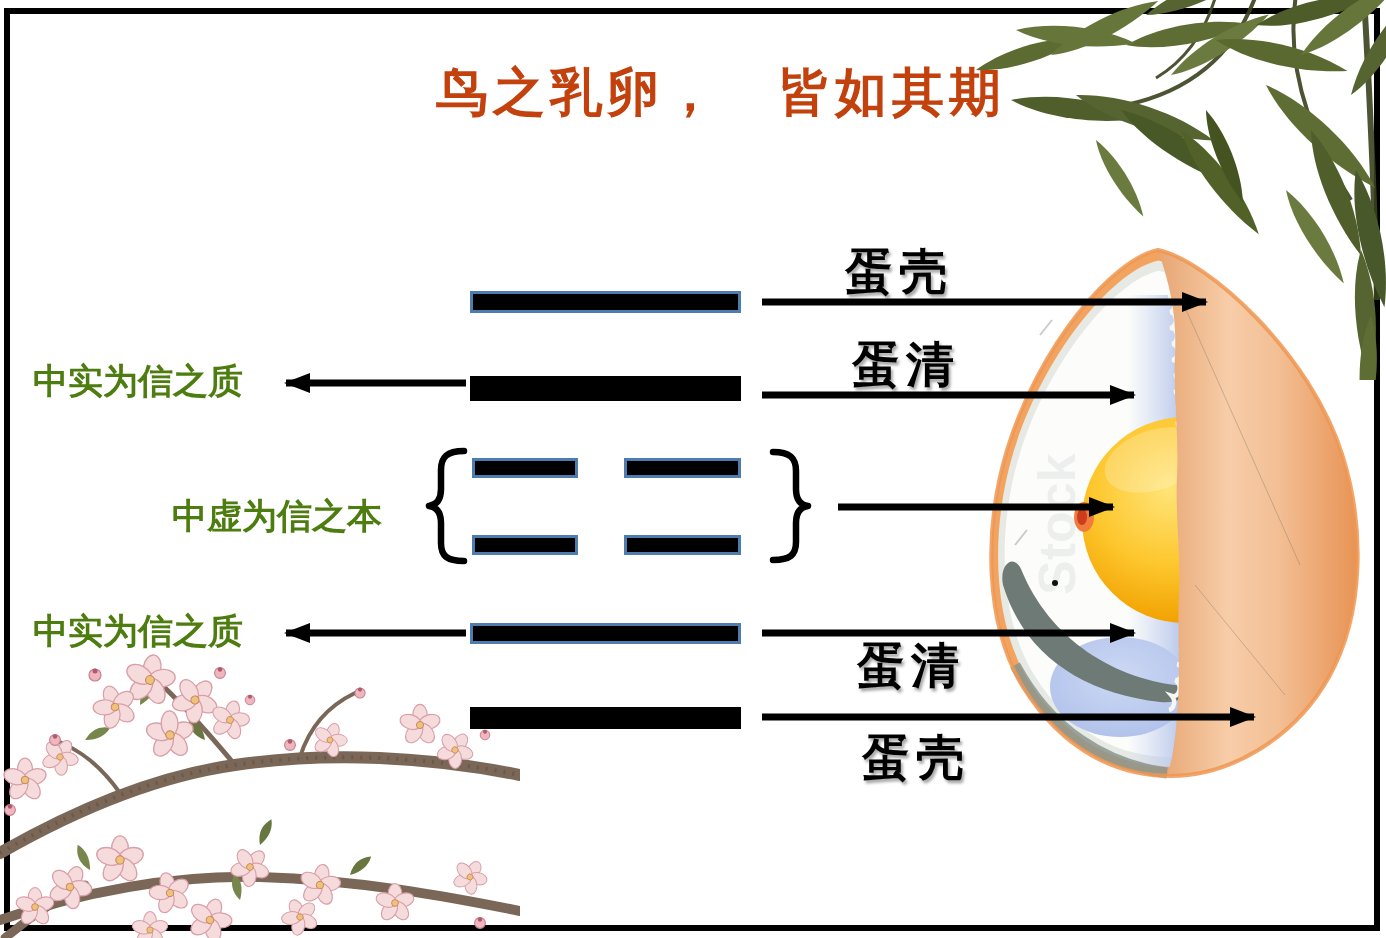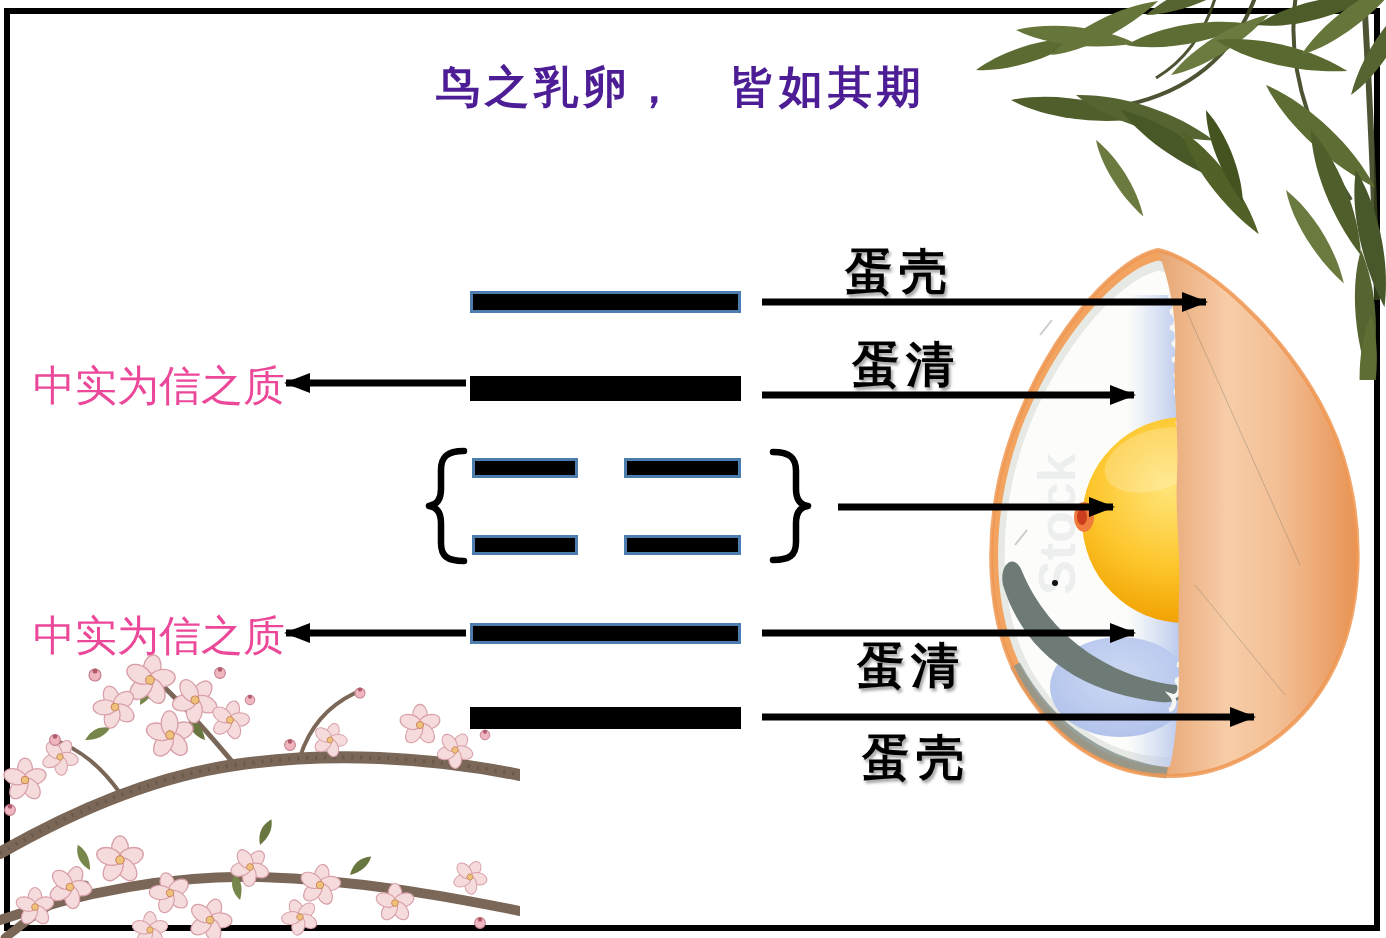--- a/index.html
+++ b/index.html
@@ -2,24 +2,24 @@
 <html><head>
 <meta charset="utf-8">
 <style>
   html,body{margin:0;padding:0;background:#888;}
   .slide{position:relative;width:1386px;height:938px;background:#fff;overflow:hidden;
          font-family:"Liberation Sans",sans-serif;}
   .frame{position:absolute;left:4px;top:8px;right:6px;bottom:7px;border:6px solid #000;z-index:1;pointer-events:none;}
   .deco{position:absolute;z-index:2;}
   .blossoms{z-index:6;}
   .title{position:absolute;left:436px;top:58px;z-index:5;font-family:"DejaVu Serif","Liberation Serif",serif;
-         font-size:44px;font-weight:900;color:#4c1d95;letter-spacing:5px;white-space:nowrap;}
+         font-size:52px;font-weight:900;color:#c2410c;letter-spacing:5px;white-space:nowrap;}
   .hx{position:absolute;background:#000;box-sizing:border-box;z-index:3;}
   .hx.b{border:3px solid #4c7dae;}
-  .leftlab{position:absolute;z-index:5;font-size:42px;font-weight:400;color:#ec4899;white-space:nowrap;
+  .leftlab{position:absolute;z-index:5;font-size:35px;font-weight:700;color:#4d7c0f;white-space:nowrap;
            font-family:"Liberation Sans",sans-serif;}
   .egglab{position:absolute;z-index:5;font-family:"DejaVu Serif","Liberation Serif",serif;
           font-size:48px;font-weight:900;color:#000;letter-spacing:6px;white-space:nowrap;
           text-shadow:2px 3px 3px rgba(0,0,0,0.35);text-align:center;}
   svg.overlay{position:absolute;left:0;top:0;z-index:4;pointer-events:none;}
   svg.eggart{position:absolute;left:955px;top:225px;z-index:2;}
 </style>
 </head>
 <body>
 
@@ -130,20 +130,21 @@
       <div class="hx" style="left: 470px; top: 376px; width: 271px; height: 25px;"></div>
       <div class="hx b" style="left: 472px; top: 458px; width: 106px; height: 20px;"></div>
       <div class="hx b" style="left: 624px; top: 458px; width: 117px; height: 20px;"></div>
       <div class="hx b" style="left: 472px; top: 535px; width: 106px; height: 20px;"></div>
       <div class="hx b" style="left: 624px; top: 535px; width: 117px; height: 20px;"></div>
       <div class="hx b" style="left: 470px; top: 623px; width: 271px; height: 21px;"></div>
       <div class="hx" style="left: 470px; top: 707px; width: 271px; height: 22px;"></div>
     </div>
 
   <div class="leftlab" style="left:33px;top:358px;">中实为信之质</div>
+  <div class="leftlab" style="left:172px;top:493px;">中虚为信之本</div>
   <div class="leftlab" style="left:33px;top:608px;">中实为信之质</div>
 
   <div class="egglab" style="left:845px;top:240px;">蛋壳</div>
   <div class="egglab" style="left:852px;top:333px;">蛋清</div>
   <div class="egglab" style="left:857px;top:634px;">蛋清</div>
   <div class="egglab" style="left:862px;top:726px;">蛋壳</div>
 
   <svg class="overlay" width="1386" height="938" viewBox="0 0 1386 938">
     <defs>
       <marker id="ah" markerUnits="userSpaceOnUse" markerWidth="26" markerHeight="20" refX="24" refY="10" orient="auto">

